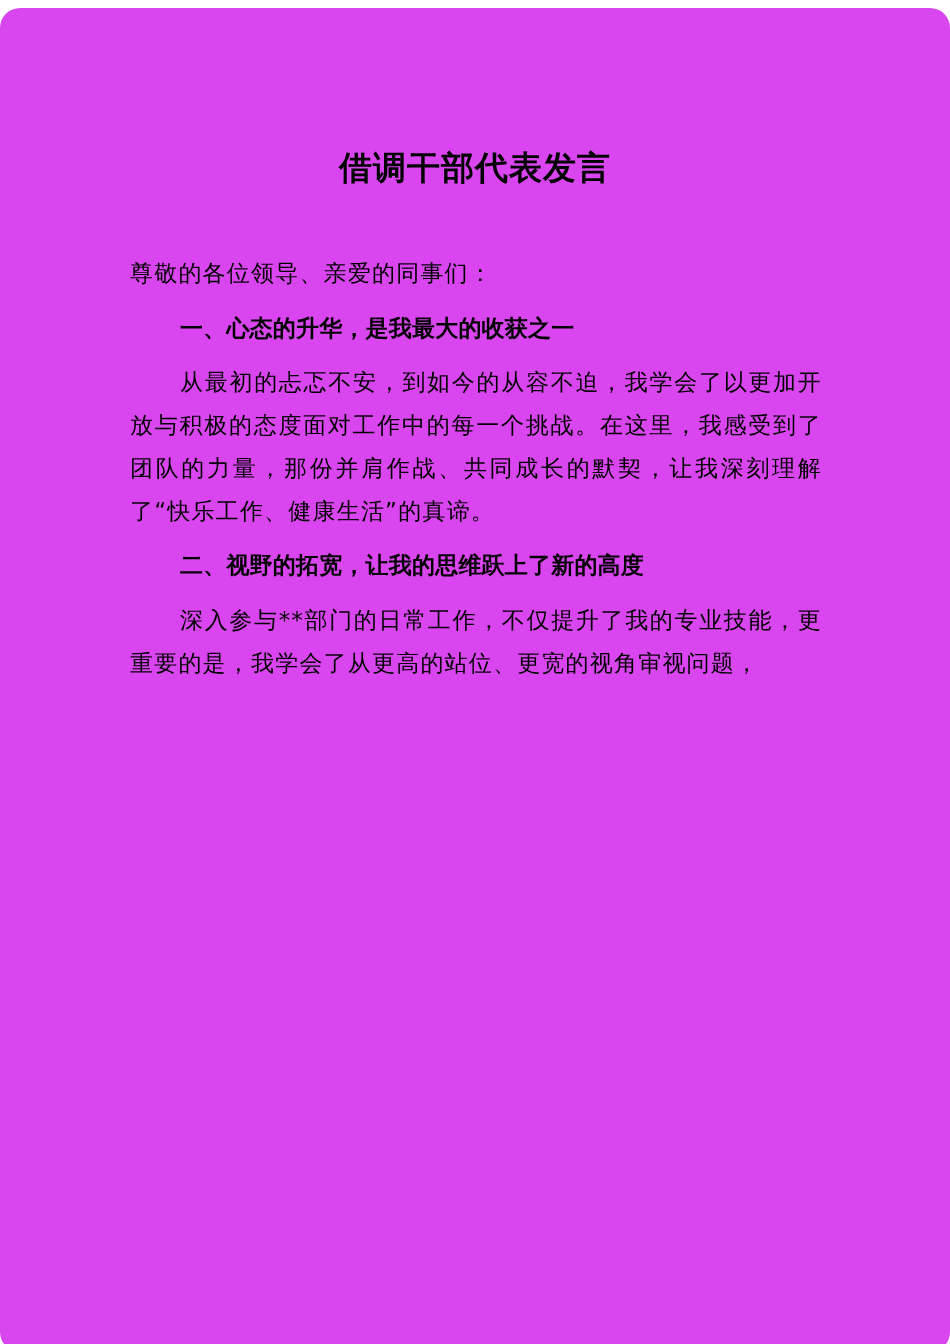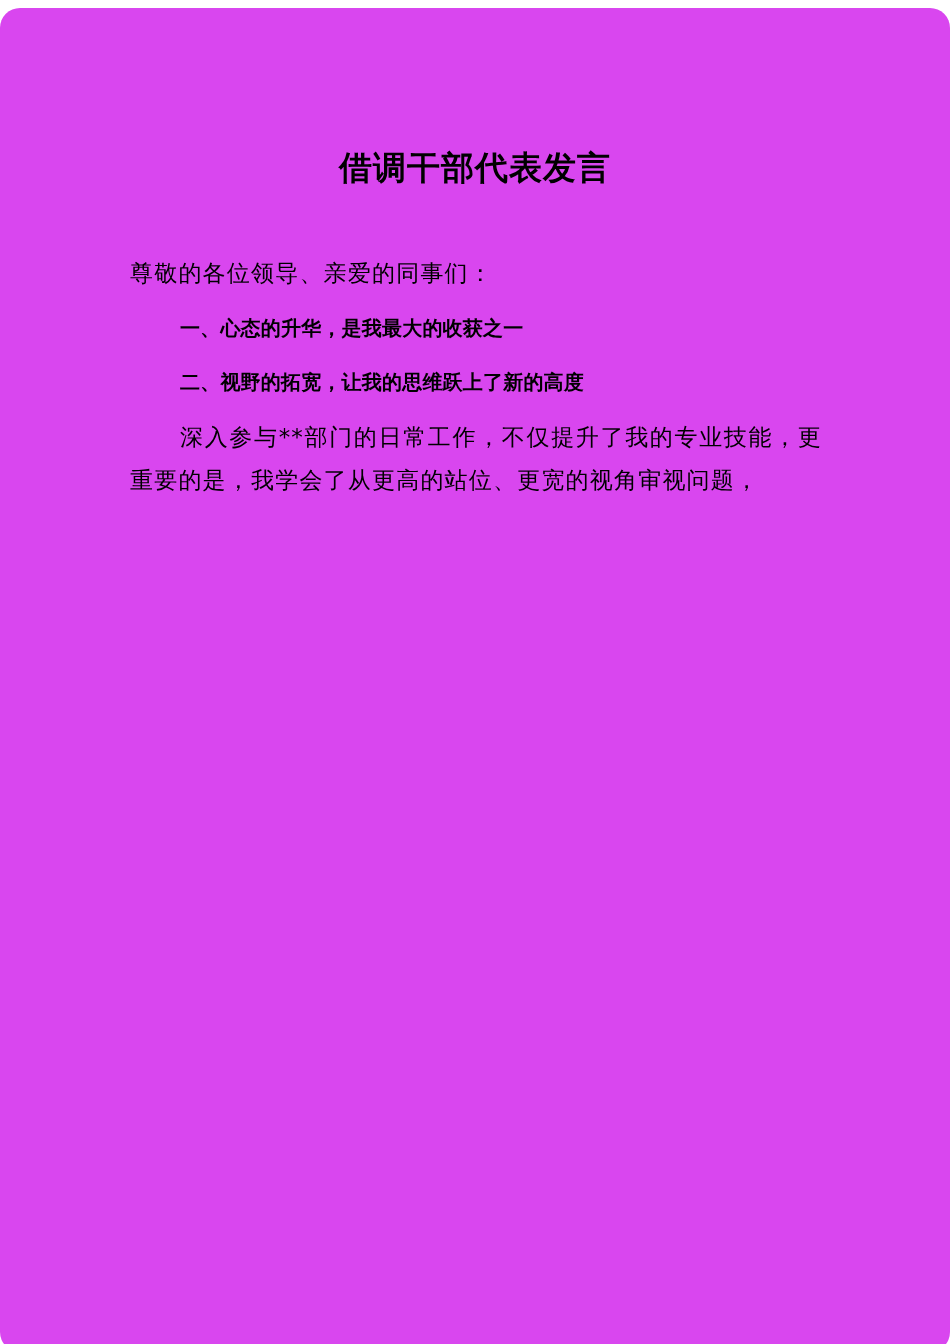--- a/index.html
+++ b/index.html
@@ -49,32 +49,33 @@
       margin: 12px;
       padding: 0;
     }
     .indent {
       text-indent: 50px;
     }
     .heading {
       text-indent: 50px;
       font-family: "DejaVu Sans", "Liberation Sans", sans-serif;
       font-weight: bold;
-      font-size: 20px;
+      font-size: 23px;
       letter-spacing: 0.2px;
     }
     .greet {
       text-indent: 50px;
     }
   </style>
 </head>
 <body>
 
 <div class="page">
   <div class="title">借调干部代表发言</div>
 
   <div class="body">
     <p>尊敬的各位领导、亲爱的同事们：</p>
     <p class="heading">一、心态的升华，是我最大的收获之一</p>
+    <p class="indent">从最初的忐忑不安，到如今的从容不迫，我学会了以更加开放与积极的态度面对工作中的每一个挑战。在这里，我感受到了团队的力量，那份并肩作战、共同成长的默契，让我深刻理解了“快乐工作、健康生活”的真谛。</p>
     <p class="heading">二、视野的拓宽，让我的思维跃上了新的高度</p>
     <p class="indent">深入参与**部门的日常工作，不仅提升了我的专业技能，更重要的是，我学会了从更高的站位、更宽的视角审视问题，</p>
   </div>
 </div>
 
 </body></html>

